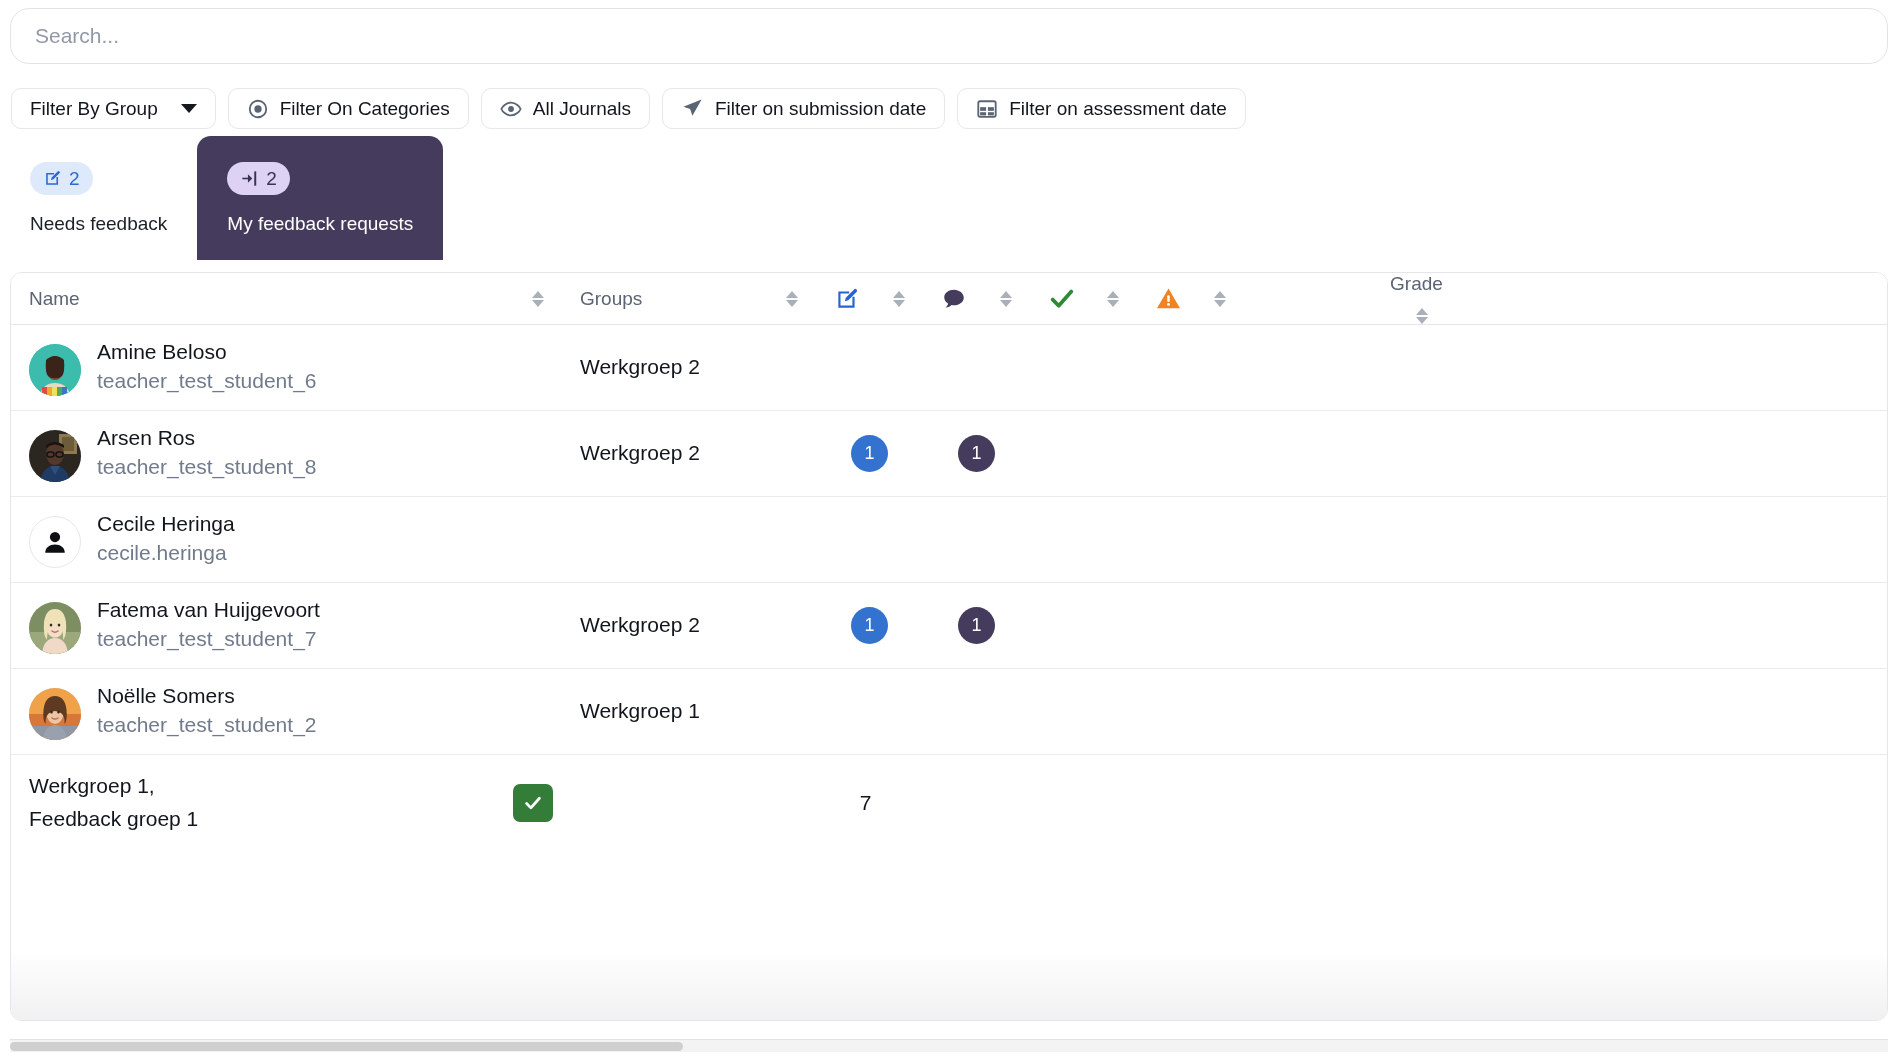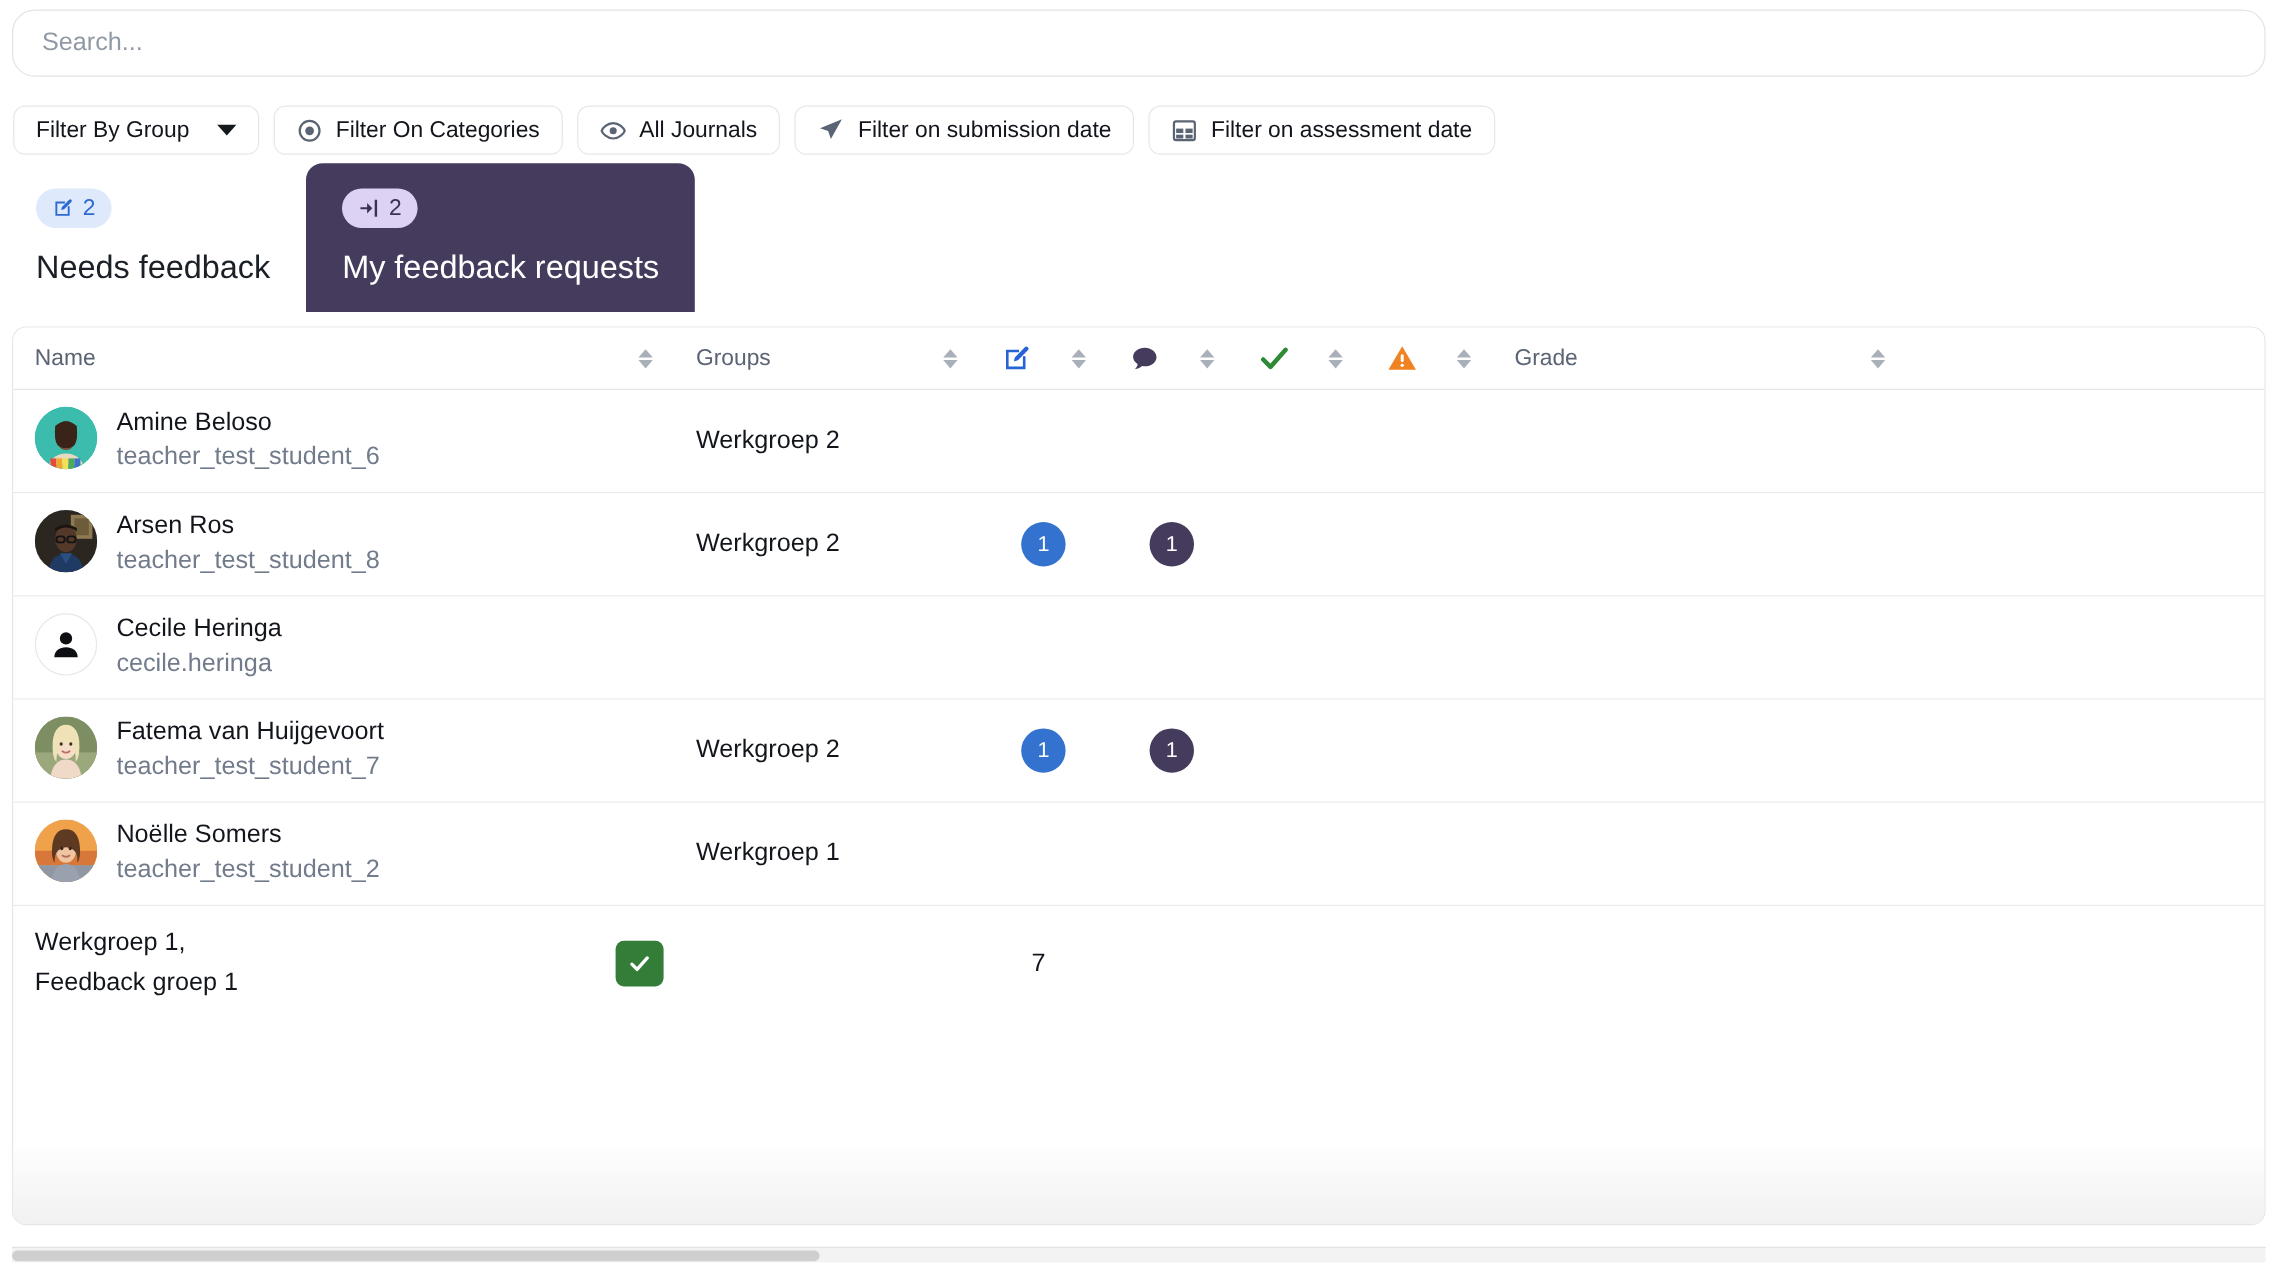--- a/index.html
+++ b/index.html
@@ -102,21 +102,21 @@
     height: 33px;
     padding: 0 13px;
     border-radius: 17px;
     font-size: 19px;
     line-height: 1;
   }
   .tab .badge.blue { background: #deeafb; color: #2d6ad0; }
   .tab .badge.lilac { background: #ddd2f3; color: #3a3253; }
   .tab .tab-label {
     margin-top: 18px;
-    font-size: 27px;
+    font-size: 19px;
     color: #1b1f26;
     white-space: nowrap;
   }
   .tab.active .tab-label { color: #ffffff; }
 
   
   .table-card {
     position: absolute;
     left: 10px;
     top: 272px;
@@ -159,39 +159,39 @@
     width: 0; height: 0;
     border-left: 6px solid transparent;
     border-right: 6px solid transparent;
   }
   .sort i.up   { border-bottom: 7px solid #aab0ba; }
   .sort i.down { border-top: 7px solid #aab0ba; }
 
   .col-name   { width: 551px; }
   .col-groups { width: 254px; }
   .col-ico    { width: 107px; }
-  .col-grade  { width: 345px; }
+  .col-grade  { width: 345px; flex-direction: column; }
 
   .tbody { }
   .tr {
     display: flex;
     align-items: center;
     height: 86px;
     border-bottom: 1px solid #e9ebee;
   }
   .tr.last { border-bottom: none; }
   .td {
     display: flex;
     align-items: center;
     height: 100%;
     padding: 0 18px;
   }
   .td.center { justify-content: center; padding: 0; }
 
-  .person { display: flex; align-items: flex-start; gap: 16px; }
+  .person { display: flex; align-items: flex-end; gap: 16px; }
   .avatar {
     width: 52px; height: 52px;
     border-radius: 50%;
     overflow: hidden;
     flex: none;
     position: relative;
     background: #d8dbe0;
   }
   .avatar.placeholder {
     background: #ffffff;

